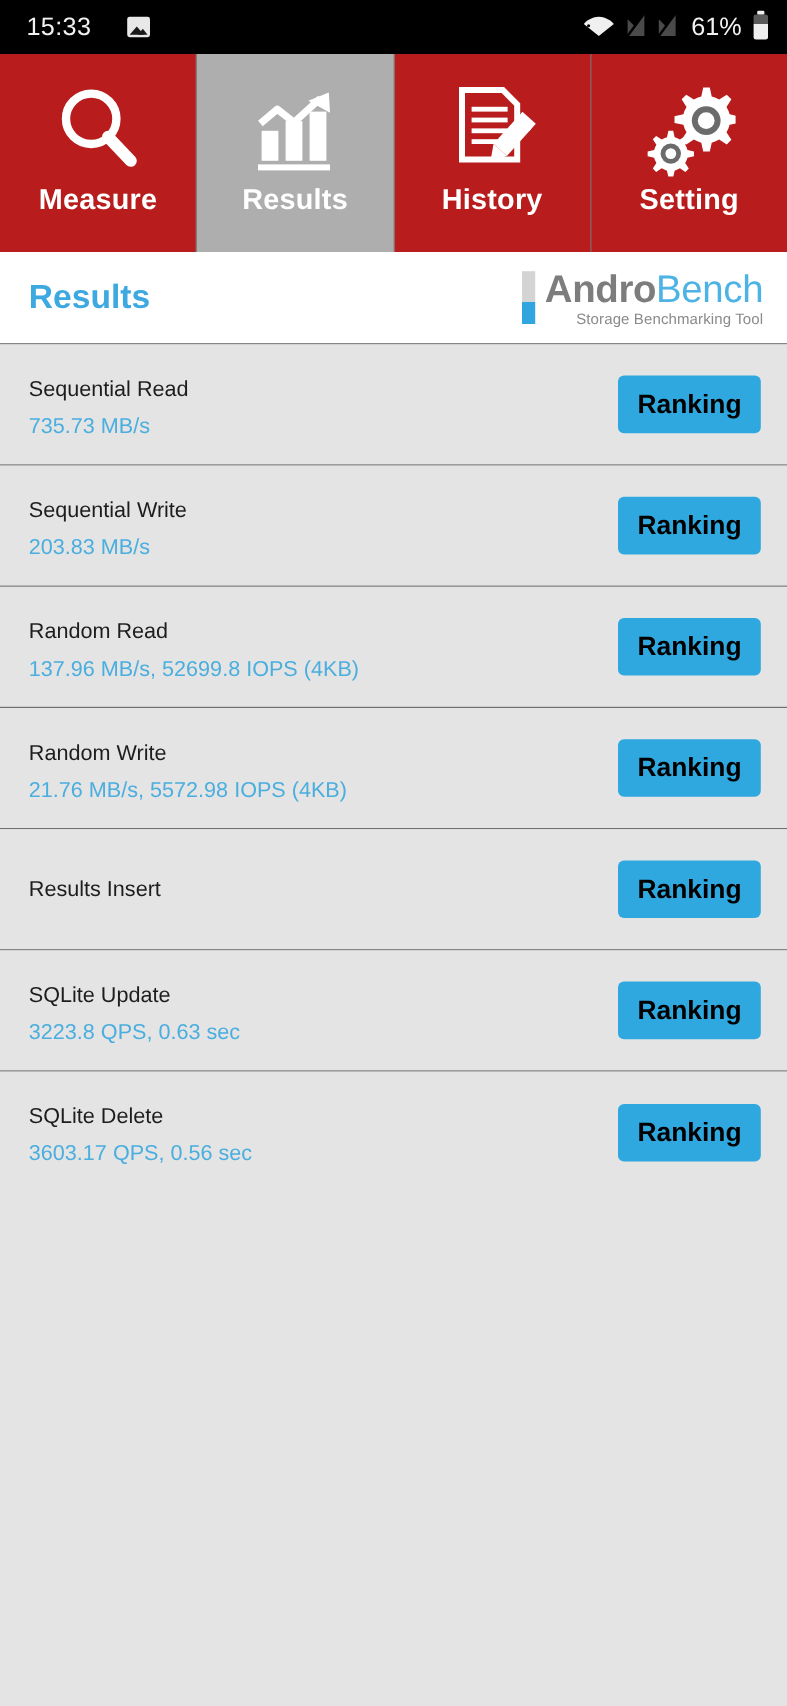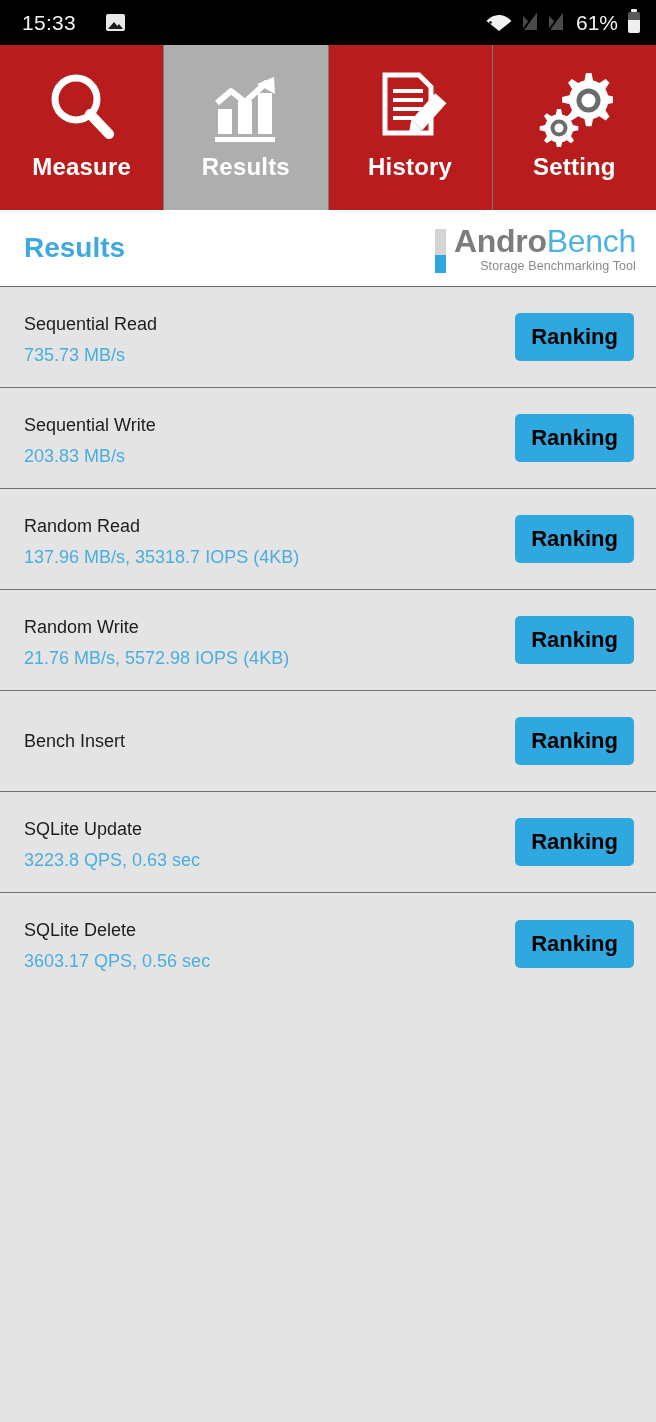--- a/index.html
+++ b/index.html
@@ -69,21 +69,21 @@
     margin-top: 6px; letter-spacing: .2px;
   }
 
   
   .header {
     height: 76px; background: #fff;
     display: flex; align-items: center; justify-content: space-between;
     padding: 0 20px 0 24px;
   }
   .page-title { color: #3da9e0; font-size: 28px; font-weight: bold; }
-  .logo { display: flex; align-items: flex-end; gap: 8px; }
+  .logo { display: flex; align-items: center; gap: 8px; }
   .logo-bar {
     width: 11px; height: 44px;
     background: linear-gradient(to bottom, #d4d4d4 0%, #d4d4d4 58%, #30a5e0 58%, #30a5e0 100%);
   }
   .logo-text-wrap { display: flex; flex-direction: column; align-items: flex-end; }
   .logo-main { font-size: 32px; line-height: 34px; letter-spacing: -.3px; }
   .logo-andro { color: #7d7d7d; font-weight: bold; }
   .logo-bench { color: #4cb3e4; font-weight: normal; }
   .logo-sub { font-size: 12.5px; color: #8a8a8a; margin-top: 1px; letter-spacing: .1px; }
 
@@ -235,36 +235,36 @@
     <div class="row-texts">
       <div class="row-title">Sequential Write</div>
       <div class="row-value">203.83 MB/s</div>
     </div>
     <button class="rank-btn">Ranking</button>
   </div>
 
   <div class="row">
     <div class="row-texts">
       <div class="row-title">Random Read</div>
-      <div class="row-value">137.96 MB/s, 35318.7 IOPS (4KB)</div>
+      <div class="row-value">137.96 MB/s, 52699.8 IOPS (4KB)</div>
     </div>
     <button class="rank-btn">Ranking</button>
   </div>
 
   <div class="row">
     <div class="row-texts">
       <div class="row-title">Random Write</div>
       <div class="row-value">21.76 MB/s, 5572.98 IOPS (4KB)</div>
     </div>
     <button class="rank-btn">Ranking</button>
   </div>
 
   <div class="row">
     <div class="row-texts">
-      <div class="row-title">Bench Insert</div>
+      <div class="row-title">Results Insert</div>
     </div>
     <button class="rank-btn">Ranking</button>
   </div>
 
   <div class="row">
     <div class="row-texts">
       <div class="row-title">SQLite Update</div>
       <div class="row-value">3223.8 QPS, 0.63 sec</div>
     </div>
     <button class="rank-btn">Ranking</button>

